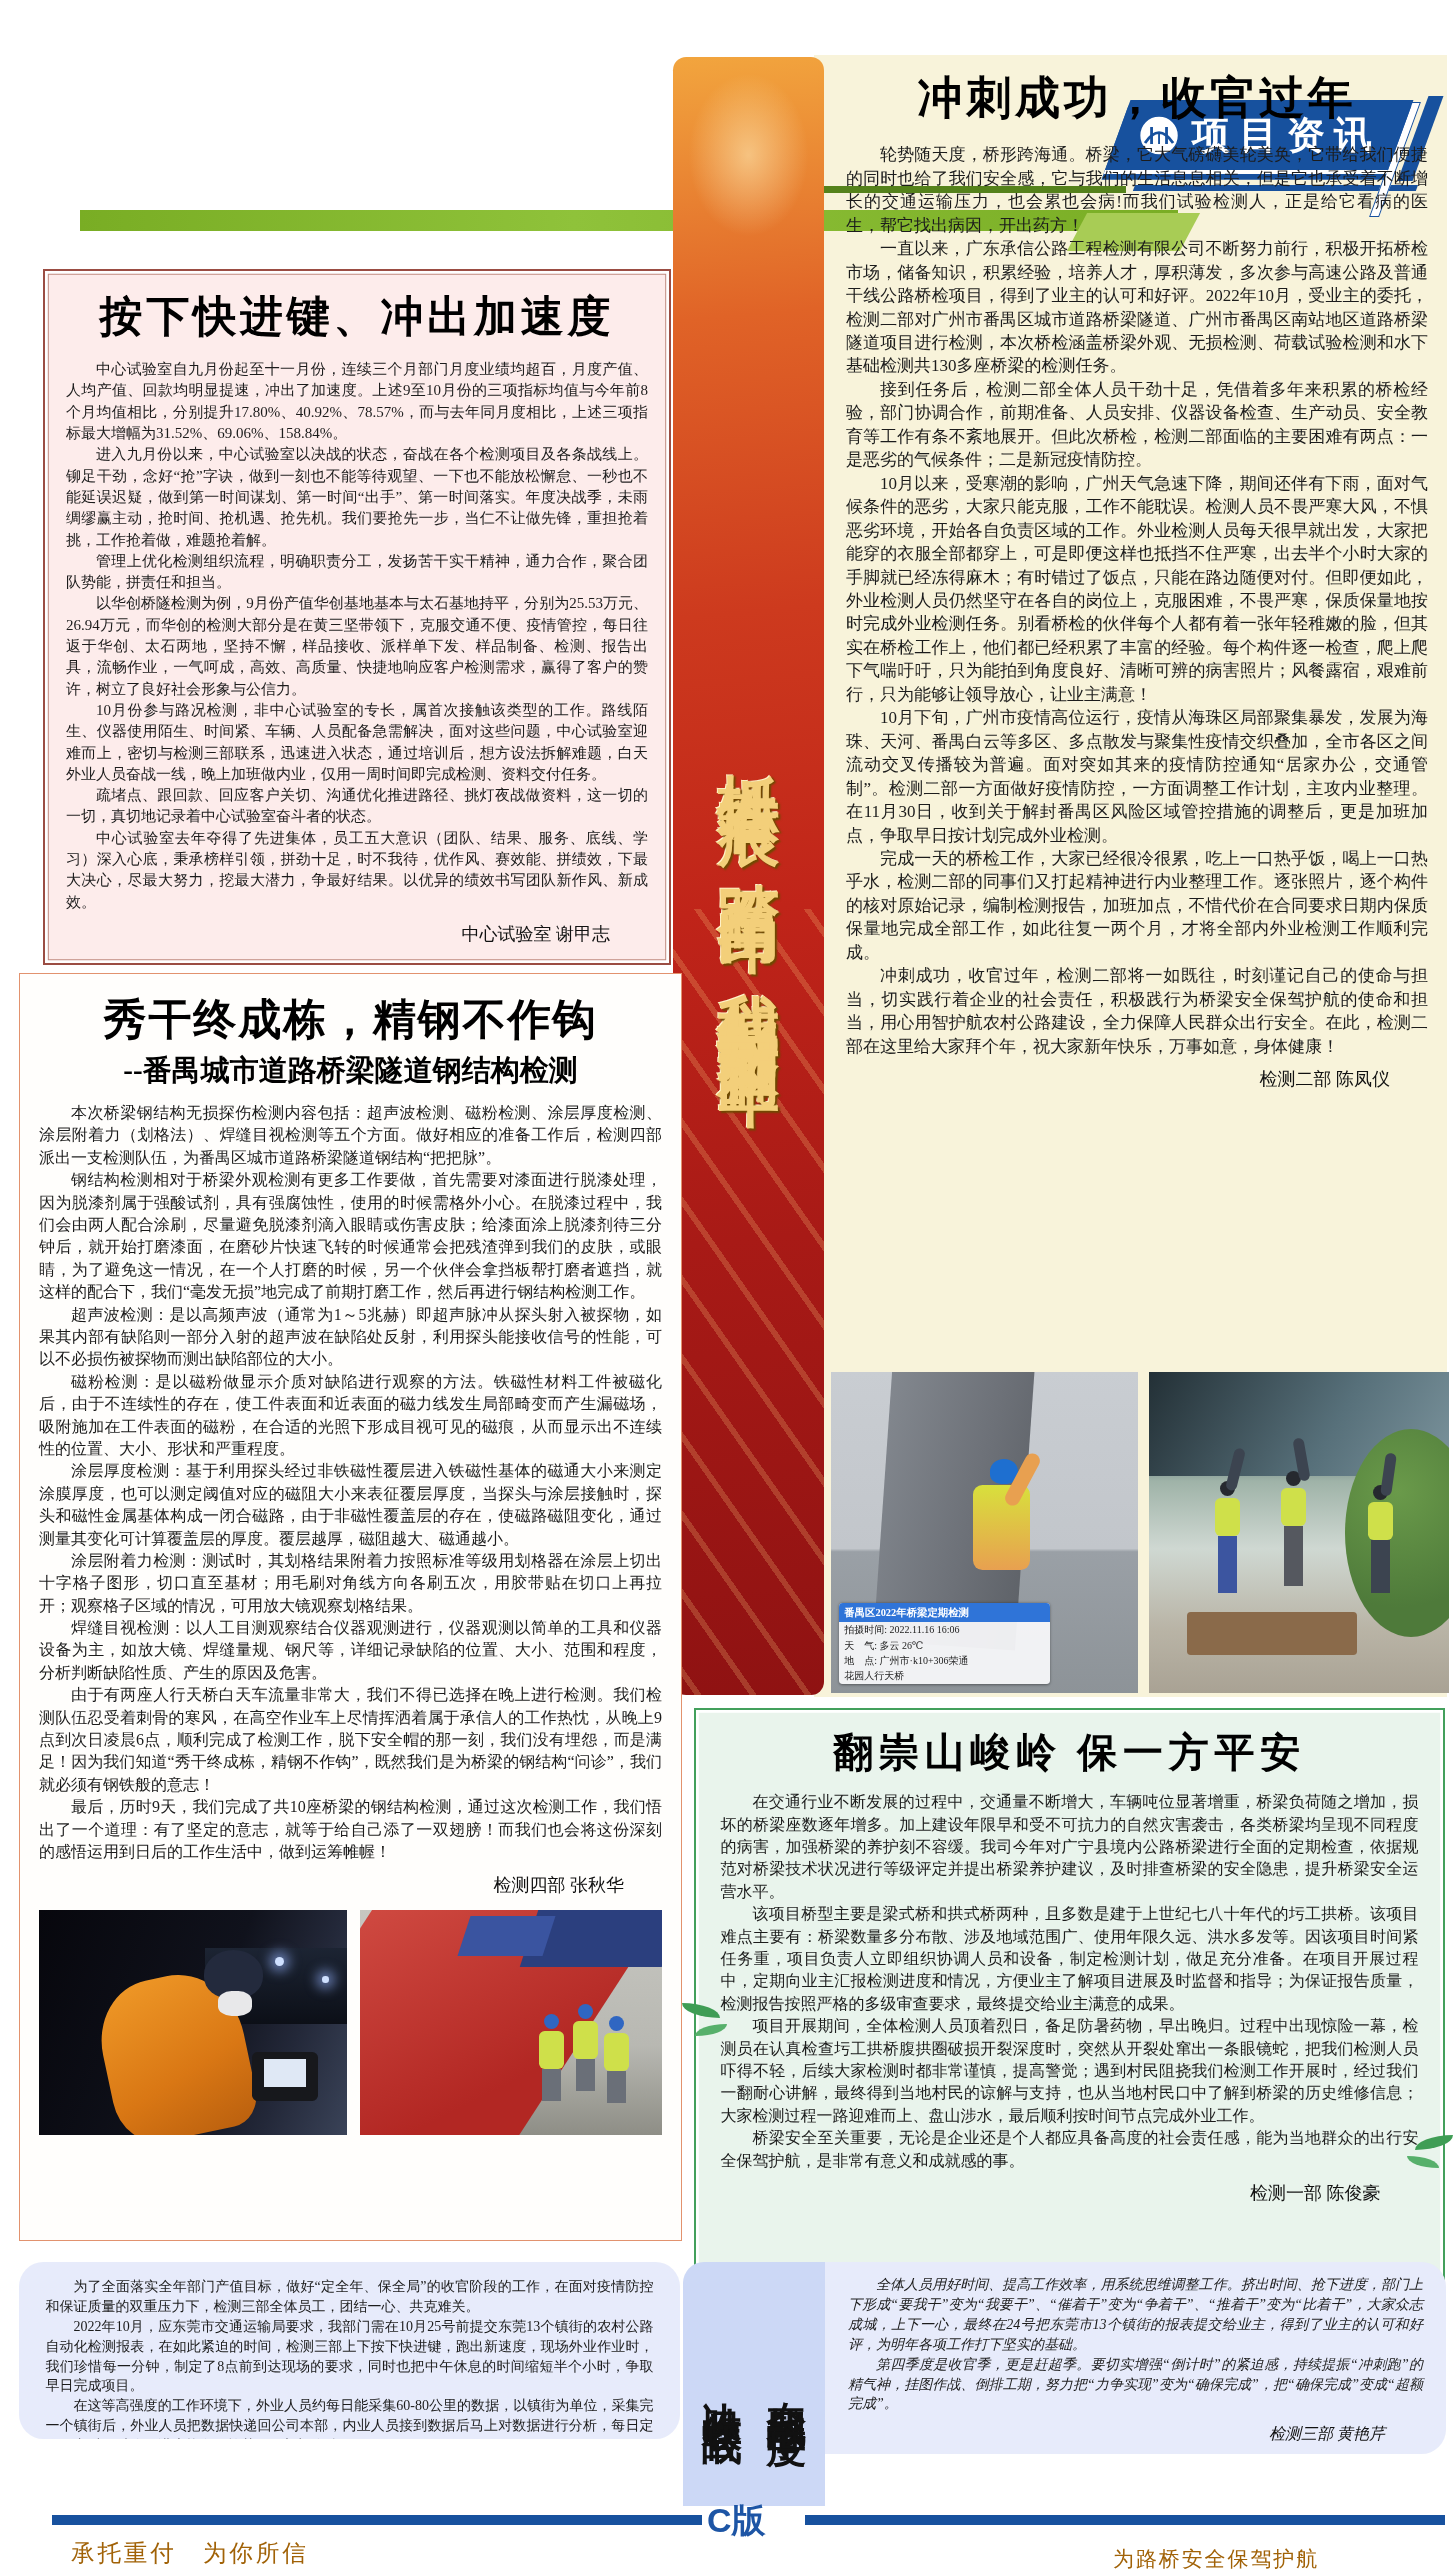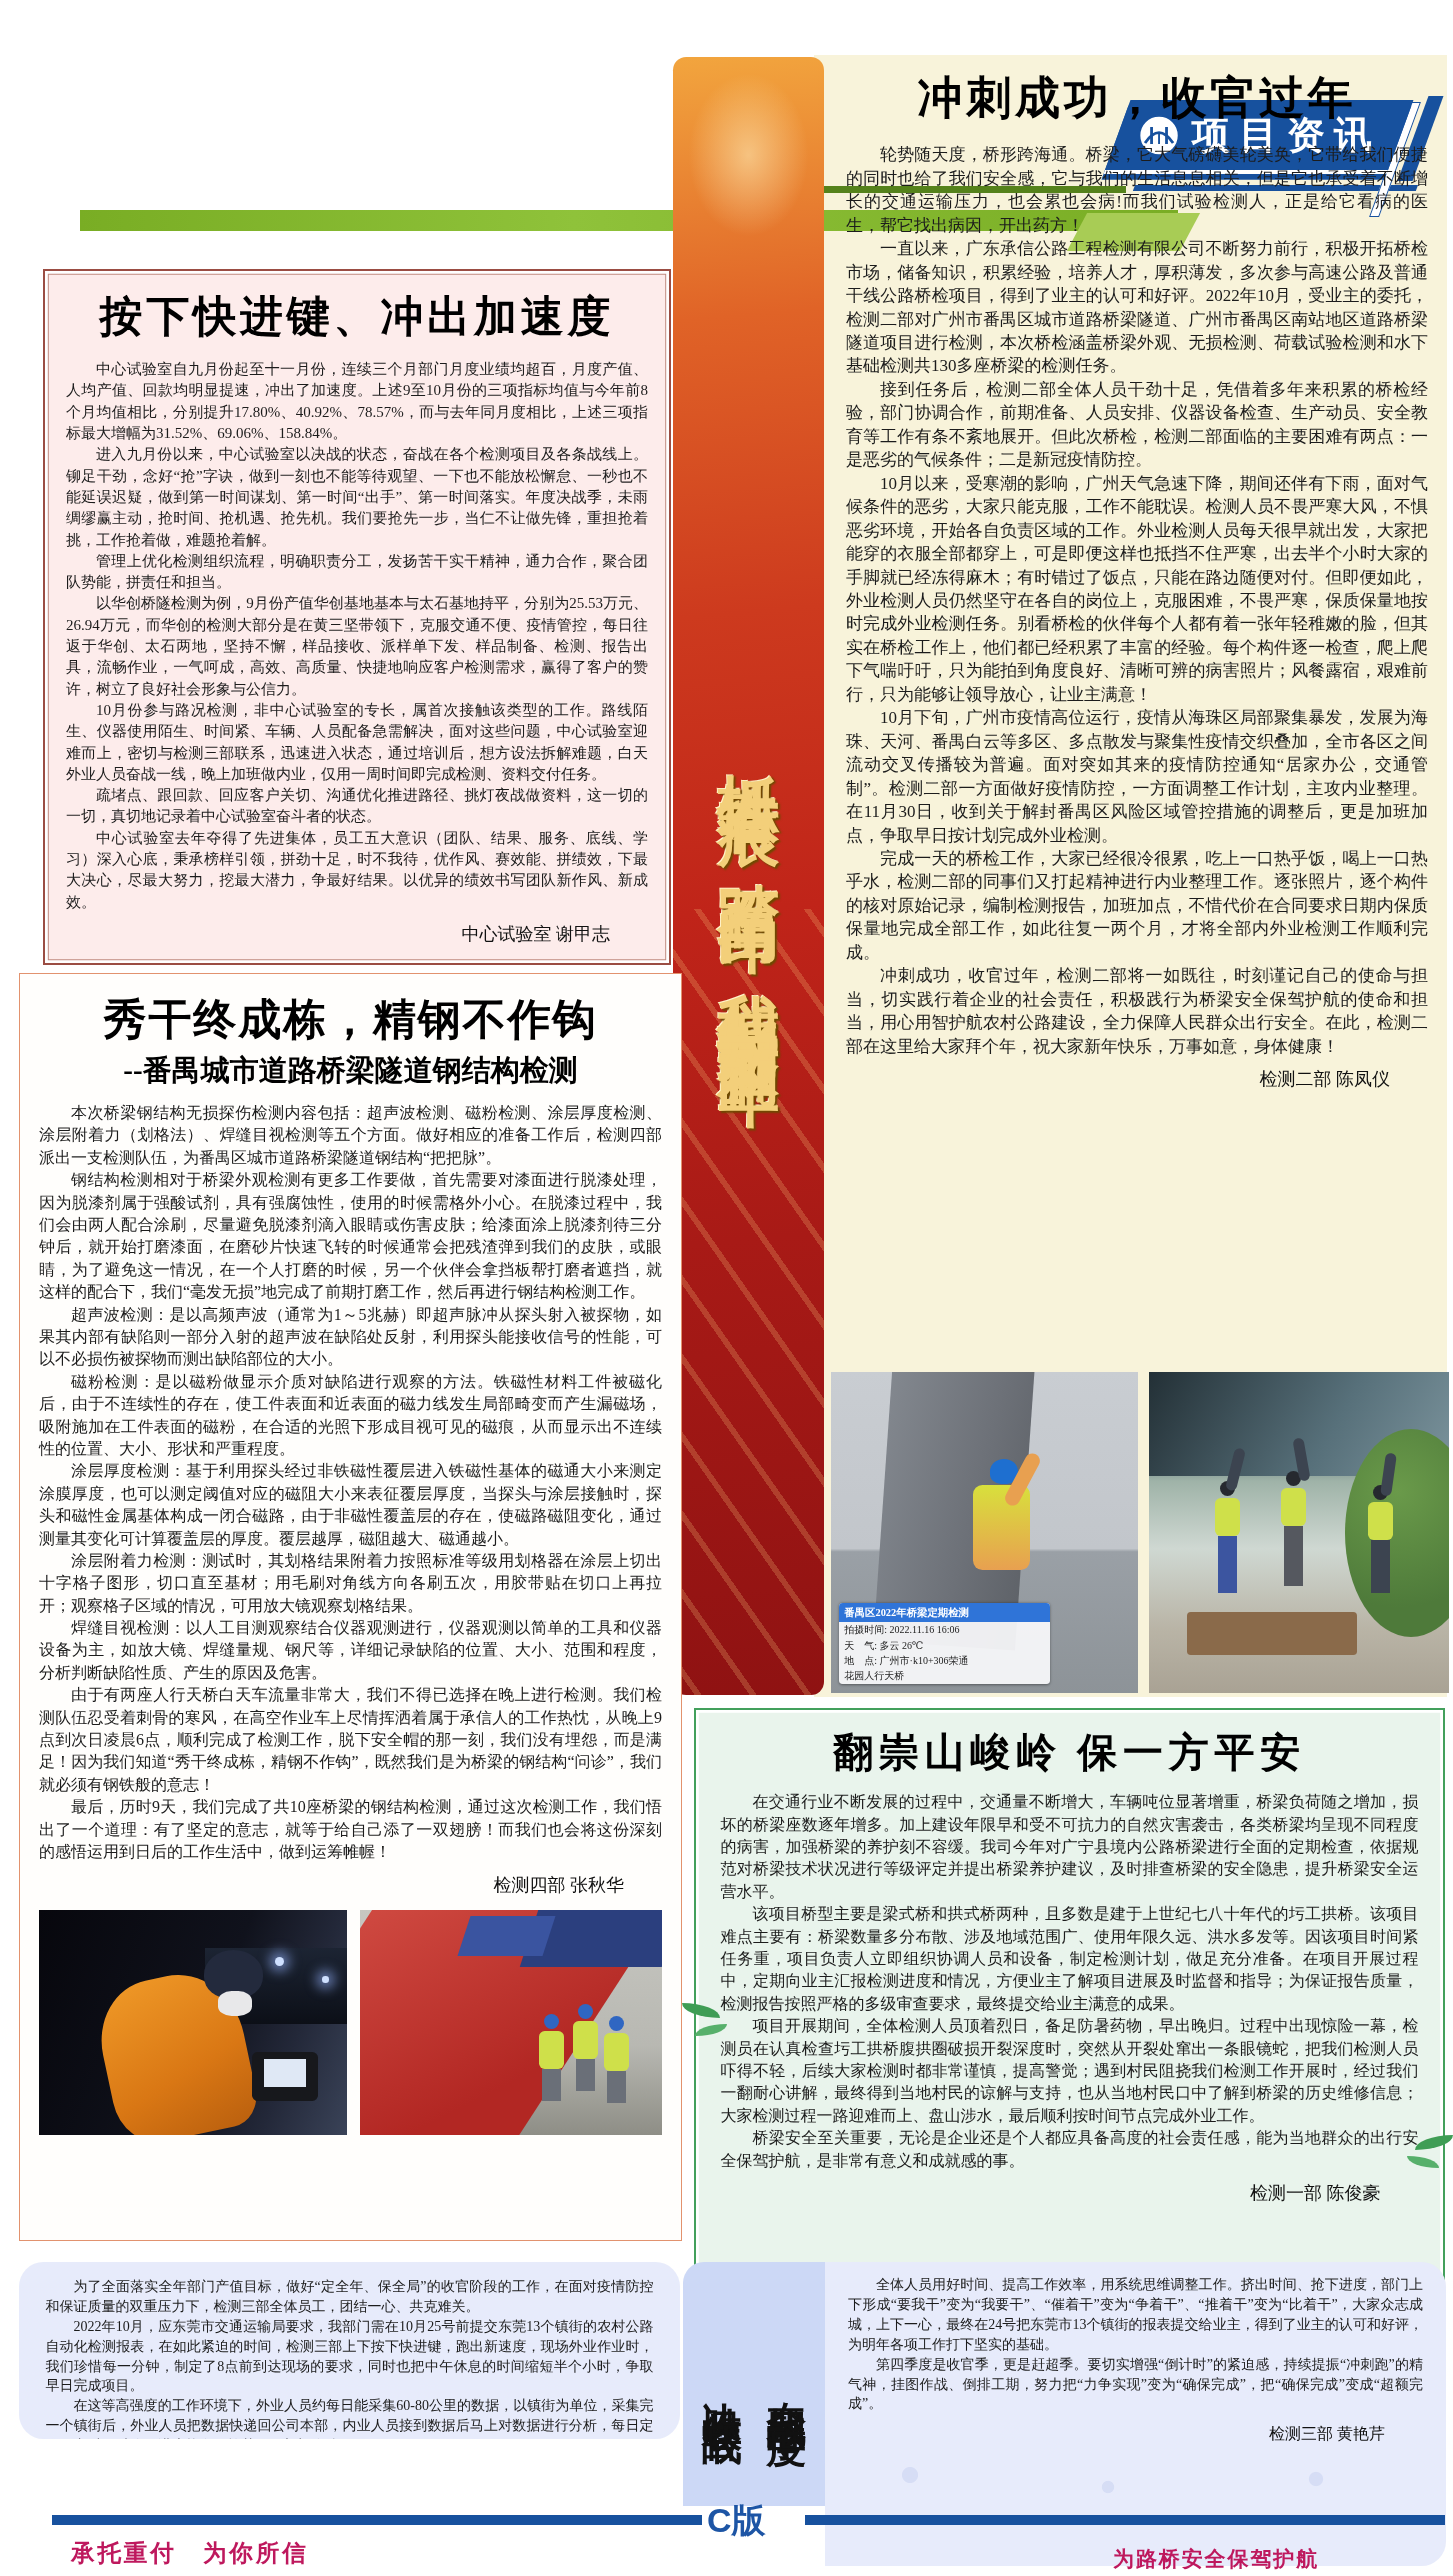--- a/index.html
+++ b/index.html
@@ -19,22 +19,22 @@
   .brand-stripe2{left:1390px;top:102px;width:7.6px;height:113px;background:#ffffff;border:1.9px solid #17519e;transform:skewX(-20deg);}
   .brand-underline{left:1134px;top:185px;width:283px;height:5.7px;background:#17519e;transform:skewX(-20deg);}
 
   
   .box-a1{left:43px;top:269px;width:628px;height:696px;background:#fdeceb;border:2.8px solid #9b4d43;box-shadow:inset 0 0 0 2.8px #ffffff, inset 0 0 0 3.8px #c08a80;padding:13.2px 21px;box-sizing:border-box;overflow:hidden;}
   .box-a2{left:19px;top:973px;width:663px;height:1268px;background:#fffefc;border:1.9px solid #e2926e;padding:15px 19px;box-sizing:border-box;overflow:hidden;}
   .right-col{left:829px;top:59px;width:616px;height:1313px;padding:9.4px 17px;box-sizing:border-box;overflow:hidden;}
   .box-green{left:694px;top:1708px;width:751px;height:595px;background:#e9f4ec;border:2.8px solid #43a05c;box-shadow:inset 0 0 0 2.8px #ffffff;padding:15px 24.6px;box-sizing:border-box;overflow:hidden;}
   .box-lav-left{left:19px;top:2262px;width:661px;height:177px;background:#e7ebfb;border-radius:24.6px;padding:15px 26.4px;box-sizing:border-box;overflow:hidden;
      background-image:radial-gradient(circle at 28px 208px,#d6ddf5 7.6px,transparent 8.5px),radial-gradient(circle at 151px 222px,#d6ddf5 5.7px,transparent 6.6px),radial-gradient(circle at 397px 215px,#d6ddf5 6.6px,transparent 7.6px),radial-gradient(circle at 586px 223px,#d6ddf5 5.7px,transparent 6.6px);}
-  .box-lav-right{left:825px;top:2262px;width:621px;height:304px;background:#e7ebfb;border-radius:0 24.6px 24.6px 0;padding:13.2px 23px;box-sizing:border-box;overflow:hidden;
-     background-image:radial-gradient(circle at 85px 213px,#d6ddf5 7.6px,transparent 8.5px),radial-gradient(circle at 283px 225px,#d6ddf5 5.7px,transparent 6.6px),radial-gradient(circle at 491px 217px,#d6ddf5 6.6px,transparent 7.6px);}
+  .box-lav-right{left:825px;top:2262px;width:621px;height:192px;background:#e7ebfb;border-radius:0 24.6px 24.6px 0;padding:13.2px 23px;box-sizing:border-box;overflow:hidden;
+     background-image:radial-gradient(circle at 85px 213px,#d6ddf5 7.6px,transparent 8.5px),radial-gradient(circle at 283px 225px,#d6ddf5 5.7px,transparent 6.6px),radial-gradient(circle at 491px 217px,#d6ddf5 6.6px,transparent 7.6px);font-style:italic;}
   .banner-q4{left:683px;top:2262px;width:142px;height:244px;background:#ccd8f6;border-radius:21px 0 0 0;display:flex;align-items:center;justify-content:center;gap:9.4px;}
   .banner-q4 .vcol{writing-mode:vertical-rl;text-orientation:upright;font-size:40px;font-weight:bold;color:#111;letter-spacing:5.7px;}
 
   
   .cal-title{font-weight:bold;color:#000;text-align:center;}
   .t1{font-size:43px;letter-spacing:3.8px;margin:3.8px 0 13.2px 0;}
   .t2{font-size:43px;letter-spacing:1.9px;margin:1.9px 0 1.9px 0;}
   .t2sub{font-size:29px;margin:1.9px 0 11.3px 0;font-weight:bold;text-align:center;}
   .t3{font-size:45px;letter-spacing:3.8px;margin:0 0 15px 0;}
   .t4{font-size:40px;letter-spacing:5.7px;margin:0 0 11.3px 0;text-align:center;}
@@ -88,21 +88,21 @@
   .ph-underbridge .bench{position:absolute;left:38px;bottom:38px;width:170px;height:43px;background:#8a6a4a;border-radius:3.8px;}
   .armup{position:absolute;width:11.3px;height:43px;background:#3c4450;border-radius:5.7px;}
 
   
   .leaf{width:38px;height:15px;background:#3f9d55;border-radius:0 100% 0 100%;}
   .leaf2{width:32px;height:12.3px;background:#57b06b;border-radius:100% 0 100% 0;margin-top:5.7px;margin-left:13.2px;}
 
   
   .foot-bar{top:2515px;height:10.4px;background:#17519e;}
   .edition{left:707px;top:2498px;font-size:34px;font-weight:bold;color:#1d55a5;font-family:"Liberation Sans","DejaVu Sans",sans-serif;}
-  .slogan{font-weight:bold;color:#be185d;}
+  .slogan{font-weight:normal;color:#a16207;}
 </style>
 </head>
 <body>
 
 <div class="page">
 
   <div class="abs cream-panel"></div>
 
   <div class="abs green-line-thin"></div>
   <div class="abs green-stripe"></div>

